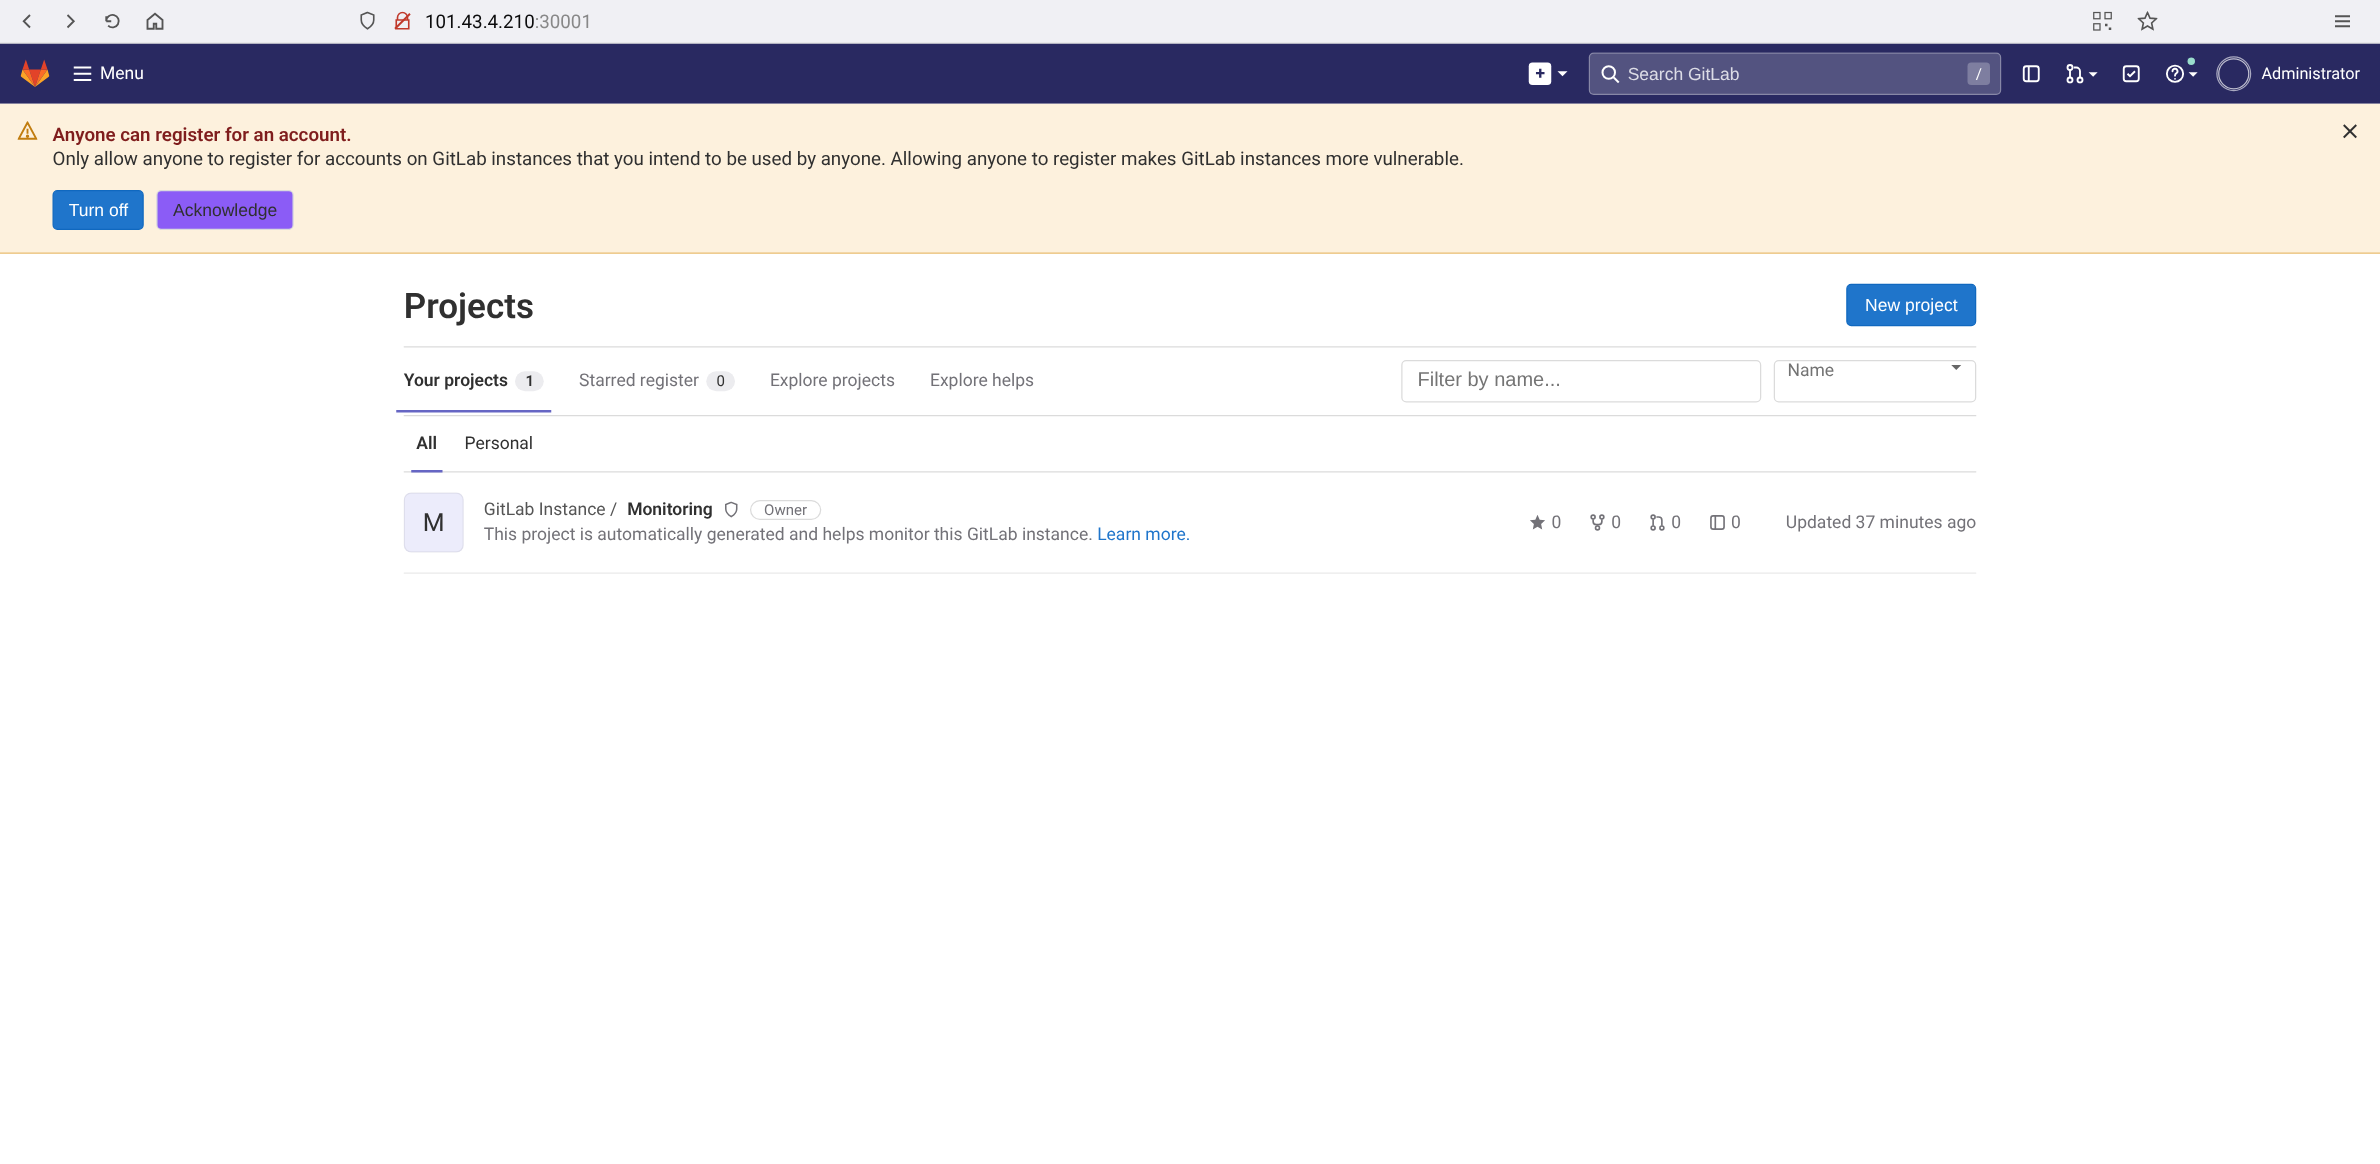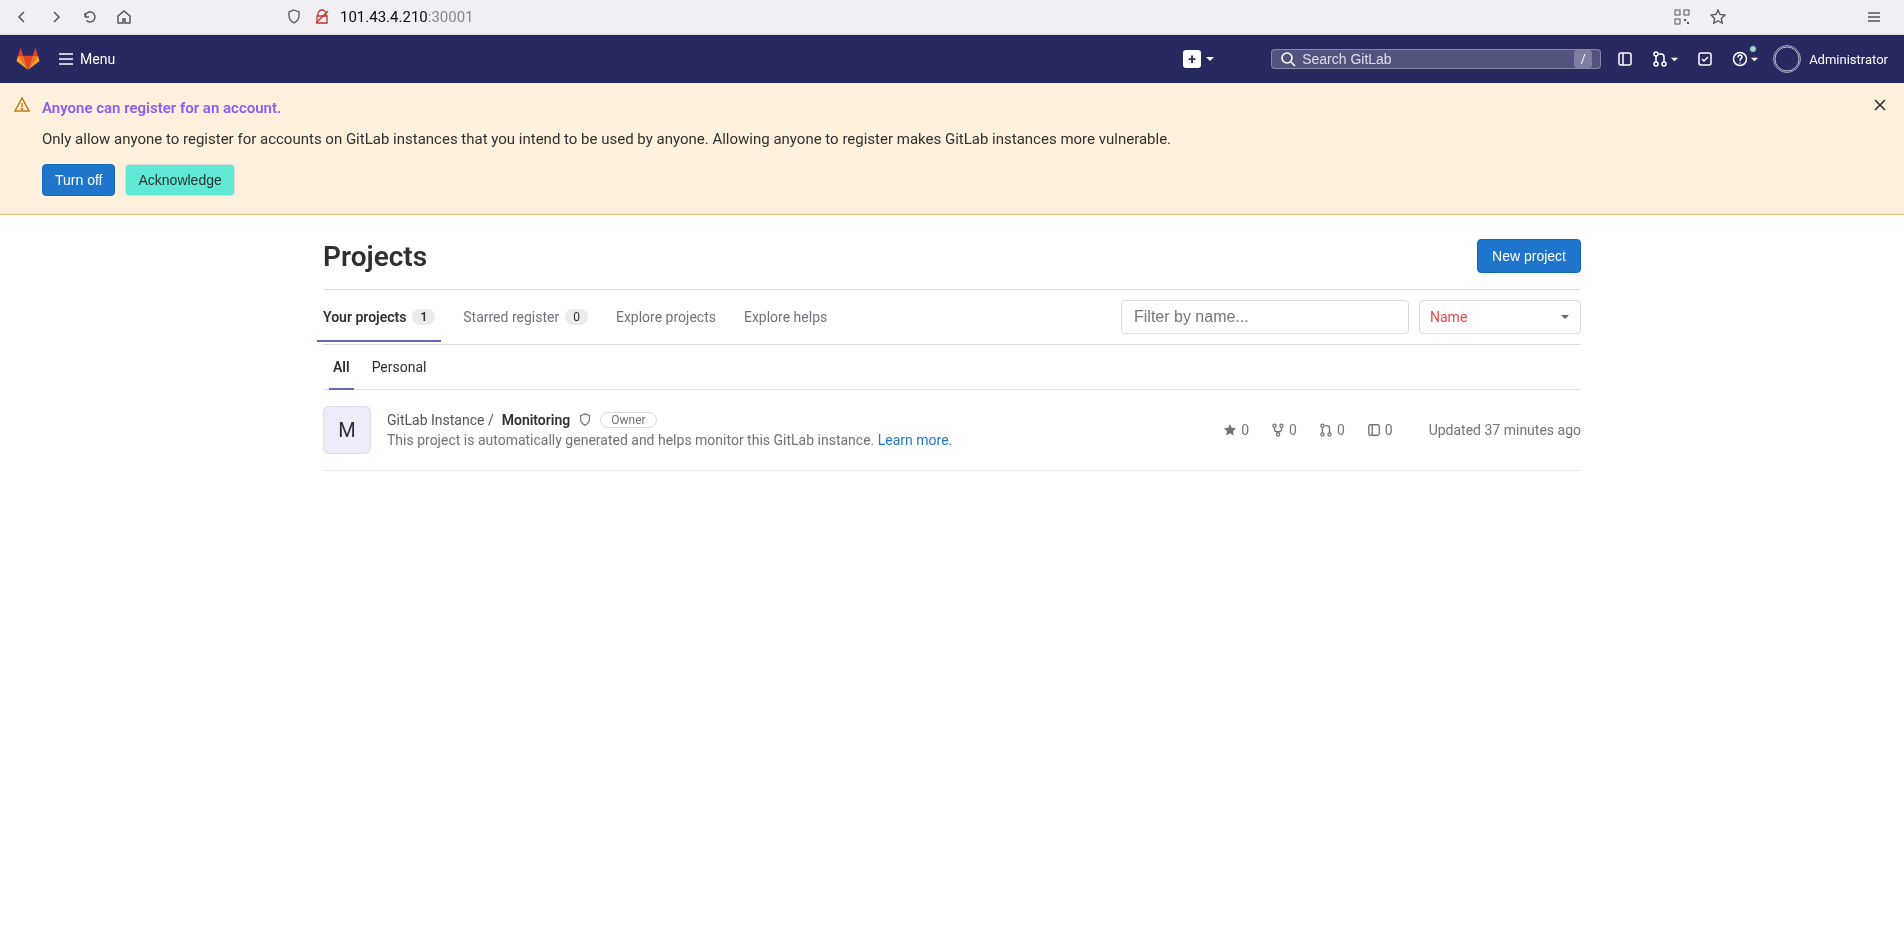--- a/index.html
+++ b/index.html
@@ -16,56 +16,56 @@
 .browser-right .icon-btn { width: 28px; height: 28px; display: flex; align-items: center; justify-content: center; color: #555; }
 
 
 .gl-header { height: 48px; background: #292961; display: flex; align-items: center; padding: 0 16px; color: #fff; gap: 8px; }
 .gl-logo { width: 24px; height: 24px; margin-right: 2px; }
 .gl-menu-btn { display: flex; align-items: center; gap: 6px; color: #fff; cursor: pointer; padding: 4px 8px; border-radius: 4px; }
 .gl-header-spacer { flex: 1; }
 .gl-header-right { display: flex; align-items: center; gap: 12px; }
 .gl-plus { display: flex; align-items: center; gap: 2px; cursor: pointer; padding: 4px; }
 .gl-plus-box { width: 18px; height: 18px; background: #fff; color: #292961; border-radius: 3px; display: flex; align-items: center; justify-content: center; font-weight: bold; font-size: 14px; }
-.gl-search { position: relative; width: 330px; height: 20px; background: rgba(255,255,255,0.2); border: 1px solid rgba(255,255,255,0.3); border-radius: 4px; display: flex; align-items: center; padding: 0 8px; margin-left: 40px; }
+.gl-search { position: relative; width: 330px; height: 34px; background: rgba(255,255,255,0.2); border: 1px solid rgba(255,255,255,0.3); border-radius: 4px; display: flex; align-items: center; padding: 0 8px; }
 .gl-search input { flex: 1; background: transparent; border: none; color: #fff; outline: none; font-size: 14px; padding-left: 6px; }
 .gl-search input::placeholder { color: rgba(255,255,255,0.8); }
 .gl-search-kbd { width: 18px; height: 18px; background: rgba(255,255,255,0.25); border-radius: 3px; display: flex; align-items: center; justify-content: center; font-size: 12px; color: #fff; }
 .gl-icon-btn { width: 24px; height: 24px; display: flex; align-items: center; justify-content: center; cursor: pointer; position: relative; }
 .gl-icon-btn.with-caret { width: 32px; }
 .gl-badge-dot { position: absolute; top: -2px; right: 4px; width: 8px; height: 8px; background: #9dc; border-radius: 50%; border: 1px solid #292961; }
 .gl-avatar { width: 28px; height: 28px; border-radius: 50%; border: 1px solid rgba(255,255,255,0.6); display: flex; align-items: center; justify-content: center; font-size: 11px; overflow: hidden; }
 .gl-user-label { font-size: 13px; margin-left: -4px; }
 
 
 .gl-alert { background: #fdf1dd; border-bottom: 1px solid #e9be74; padding: 16px 16px 18px 42px; position: relative; }
 .gl-alert-icon { position: absolute; left: 14px; top: 14px; color: #c17d10; }
-.gl-alert-title { font-weight: 600; font-size: 15px; color: #8b5cf6; margin-bottom: 12px; }
+.gl-alert-title { font-weight: 600; font-size: 15px; color: #7f1d1d; margin-bottom: 0; }
 .gl-alert-body { color: #303030; font-size: 15px; margin-bottom: 14px; line-height: 1.4; }
 .gl-alert-actions { display: flex; gap: 10px; }
 .gl-alert-close { position: absolute; right: 16px; top: 14px; cursor: pointer; color: #303030; }
 .btn { padding: 7px 12px; border-radius: 4px; font-size: 14px; cursor: pointer; border: 1px solid transparent; display: inline-flex; align-items: center; }
 .btn-primary { background: #1f75cb; color: #fff; border-color: #1068bf; }
-.btn-default { background: #5eead4; color: #303030; border-color: #dbdbdb; }
+.btn-default { background: #8b5cf6; color: #303030; border-color: #dbdbdb; }
 
 
 .gl-container { max-width: 1290px; margin: 0 auto; padding: 24px 16px; }
 .page-head { display: flex; justify-content: space-between; align-items: center; margin-bottom: 16px; }
 .page-title { font-size: 28px; font-weight: 600; color: #303030; }
 .btn-new { background: #1f75cb; color: #fff; border-color: #1068bf; padding: 8px 14px; }
 
 .tabs-row { display: flex; align-items: center; border-top: 1px solid #dbdbdb; border-bottom: 1px solid #dbdbdb; gap: 24px; padding-top: 0; }
 .tabs-left { display: flex; gap: 28px; flex: 1; }
 .tab { padding: 16px 0; color: #737278; cursor: pointer; position: relative; display: flex; align-items: center; gap: 6px; }
 .tab.active { color: #303030; font-weight: 600; }
 .tab.active::after { content: ''; position: absolute; left: -6px; right: -6px; bottom: -1px; height: 2px; background: #6666c4; }
 .tab-badge { background: #ececef; color: #303030; border-radius: 10px; padding: 1px 8px; font-size: 12px; min-width: 18px; text-align: center; }
 .tabs-right { display: flex; gap: 10px; align-items: center; padding: 10px 0; }
 .filter-input { width: 288px; height: 34px; border: 1px solid #dbdbdb; border-radius: 4px; padding: 0 12px; font-size: 16px; outline: none; }
-.sort-select { width: 162px; height: 34px; border: 1px solid #dbdbdb; border-radius: 4px; padding: 0 10px; display: flex; align-items: center; justify-content: space-between; cursor: pointer; color: #ef4444; font-size: 14px; background: #fff; }
+.sort-select { width: 162px; height: 34px; border: 1px solid #dbdbdb; border-radius: 4px; padding: 0 10px; display: flex; align-items: flex-start; justify-content: space-between; cursor: pointer; color: #737373; font-size: 14px; background: #fff; }
 
 .subtabs { display: flex; gap: 22px; border-bottom: 1px solid #dbdbdb; padding: 0 10px; }
 .subtab { padding: 14px 0; color: #303030; cursor: pointer; position: relative; }
 .subtab.active { font-weight: 600; }
 .subtab.active::after { content: ''; position: absolute; left: -4px; right: -4px; bottom: -1px; height: 2px; background: #6666c4; }
 
 
 .project-row { display: flex; align-items: center; padding: 16px 0; gap: 16px; border-bottom: 1px solid #eaeaea; }
 .project-avatar { width: 48px; height: 48px; border-radius: 6px; background: #ececfb; color: #303030; display: flex; align-items: center; justify-content: center; font-size: 20px; border: 1px solid rgba(0,0,0,0.06); }
 .project-info { flex: 1; min-width: 0; }

